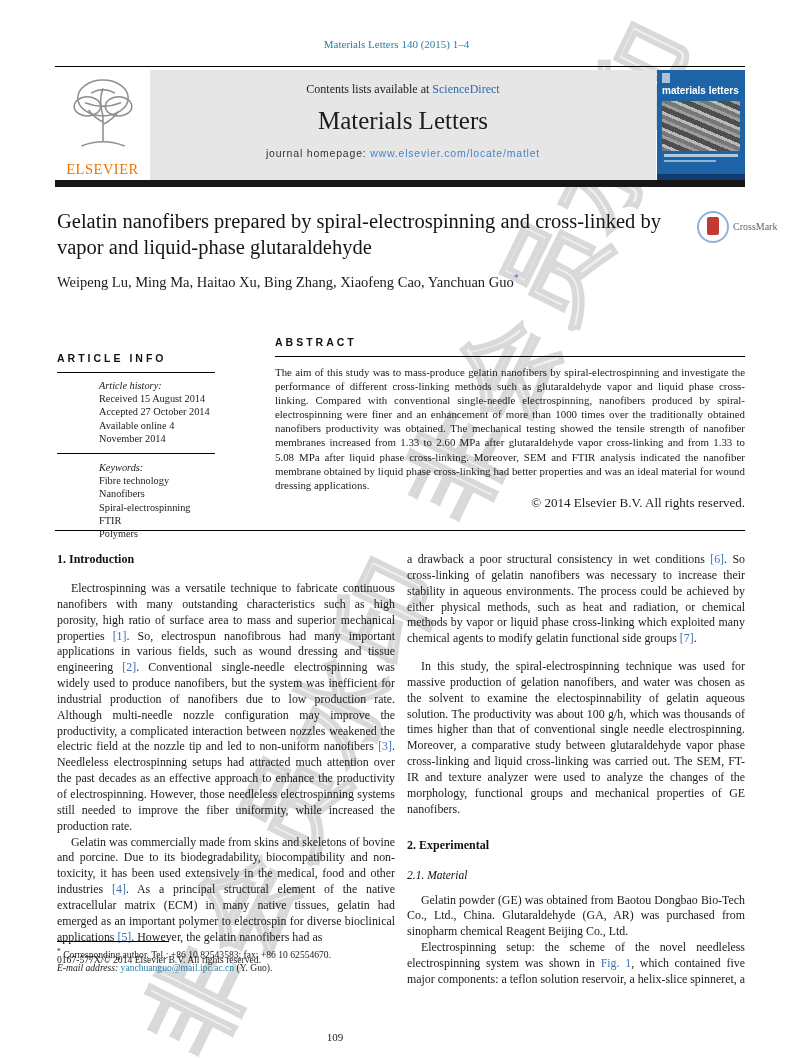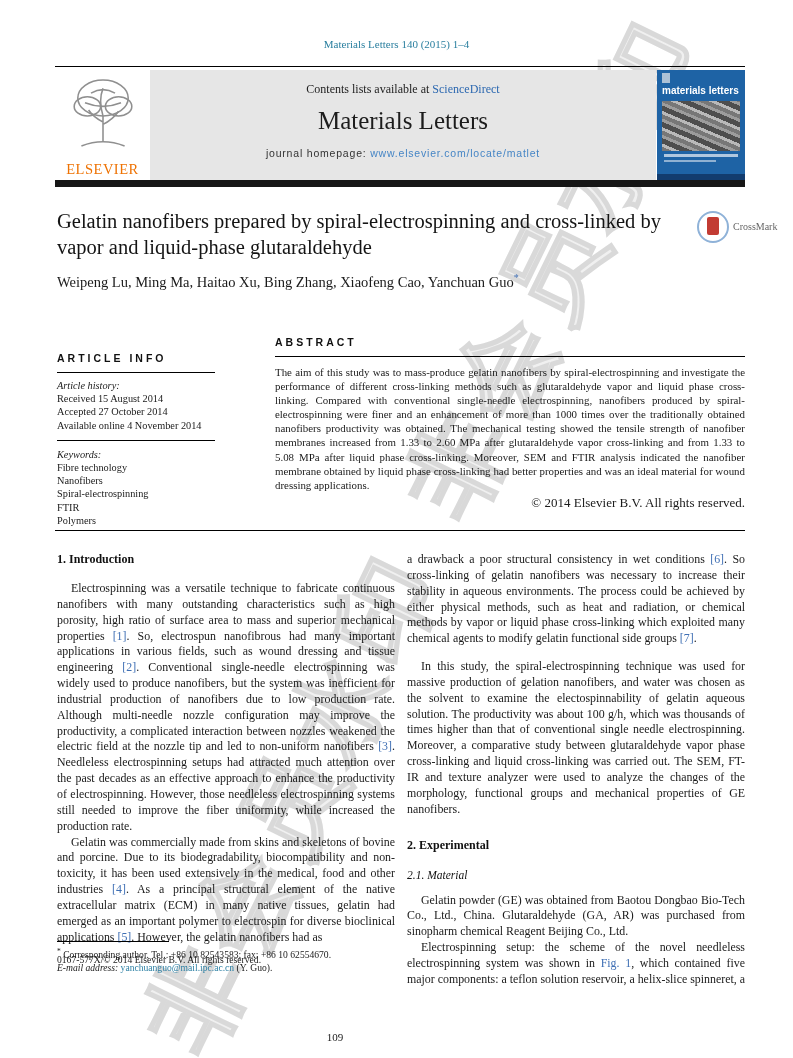--- a/index.html
+++ b/index.html
@@ -54,21 +54,21 @@
   .star{color:#3f6fb4;vertical-align:super;font-size:10px;}
   .affil{top:298px;left:57px;width:630px;font-size:9.8px;font-style:italic;line-height:12.5px;color:#222;}
 
   
   .info-col{top:352px;left:57px;width:158px;}
   .abs-col{top:336px;left:275px;width:470px;}
   .sec-head{font-family:"Liberation Sans",sans-serif;font-weight:bold;font-size:10.5px;
             letter-spacing:3px;color:#111;border-bottom:1.5px solid #000;padding-bottom:8px;}
   .hist{border-bottom:1.5px solid #000;padding:6px 0 8px 0;}
   .ital{font-style:italic;}
-  .small-line{font-size:10.3px;line-height:13.2px;color:#1a1a1a;}
+  .small-line{font-size:10.3px;line-height:13.2px;color:#1a1a1a;margin-left:42px;}
   .kw{padding-top:7px;}
   .abs-text{margin-top:8px;font-size:10.9px;line-height:14.1px;text-align:justify;color:#1a1a1a;}
   .abs-copy{margin-top:3px;font-size:13px;text-align:right;color:#1a1a1a;}
   .rule-mid{top:530px;left:55px;width:690px;height:0;border-top:1.5px solid #000;}
 
   
   .colL{top:552px;left:57px;width:338px;}
   .colR{top:552px;left:407px;width:338px;}
   .h1{font-size:12px;font-weight:bold;margin:0 0 14px 0;color:#111;}
   .h2{font-size:12px;font-weight:bold;margin:20px 0 0 0;color:#111;}

